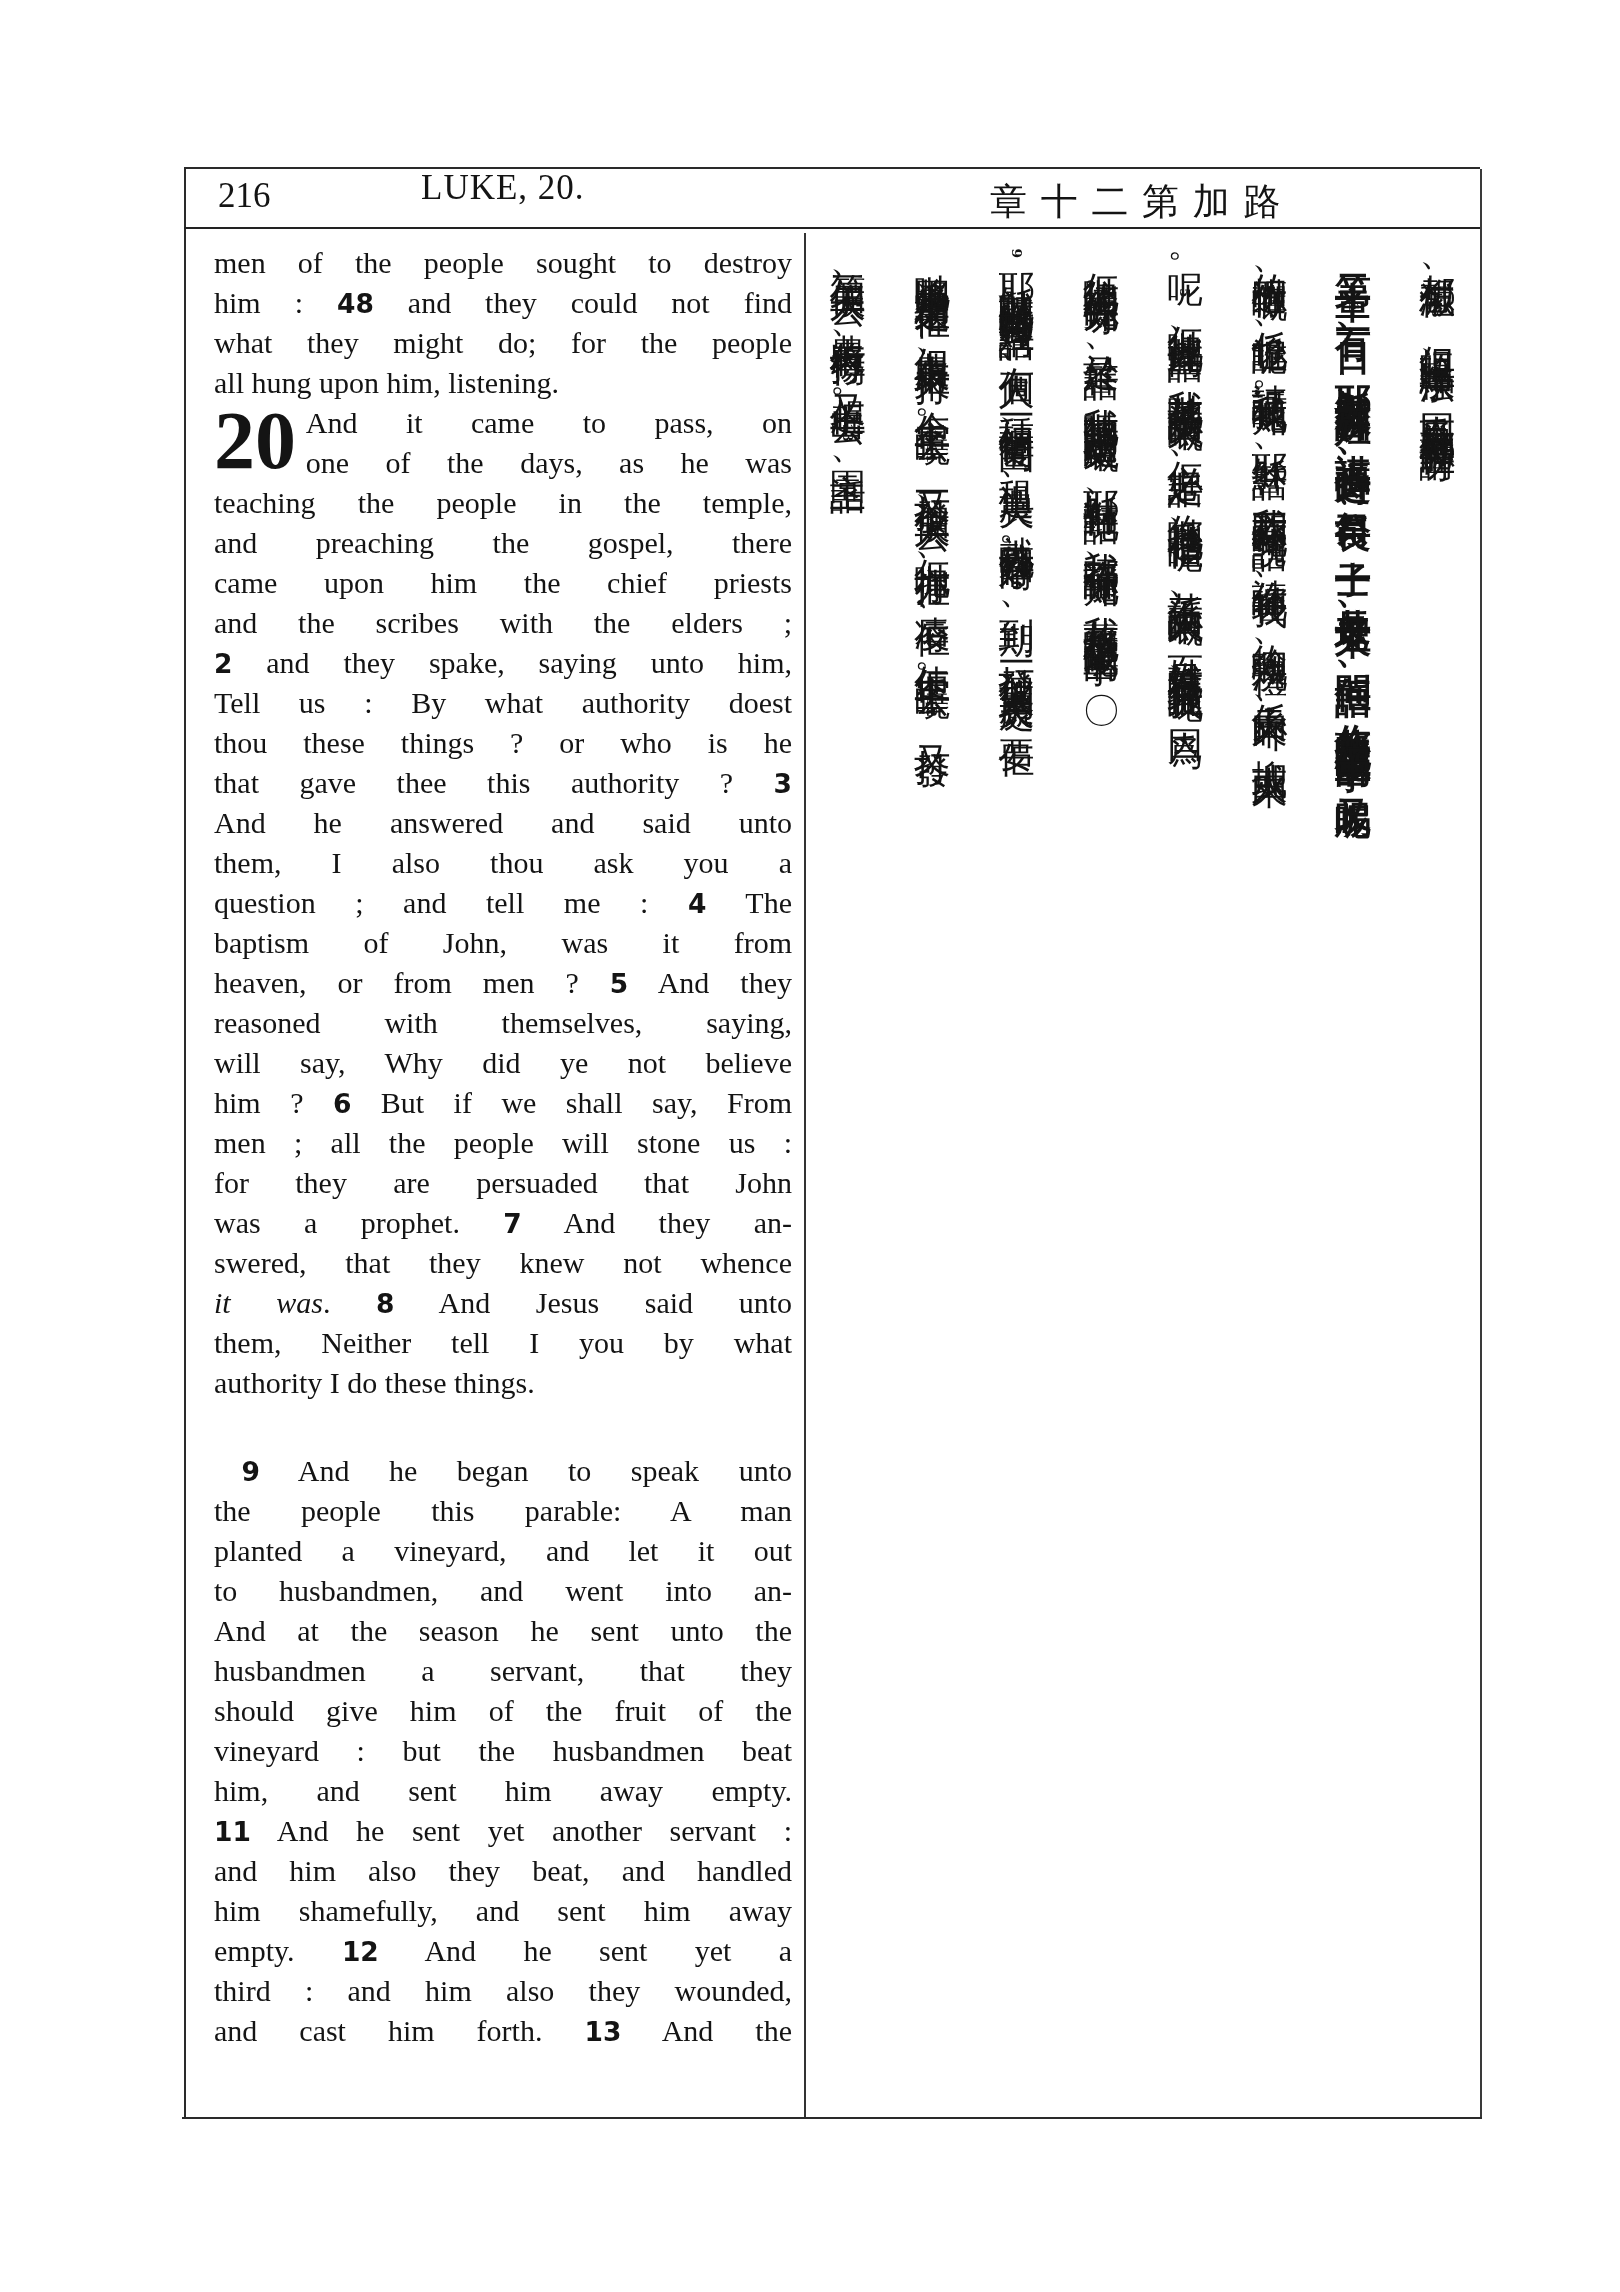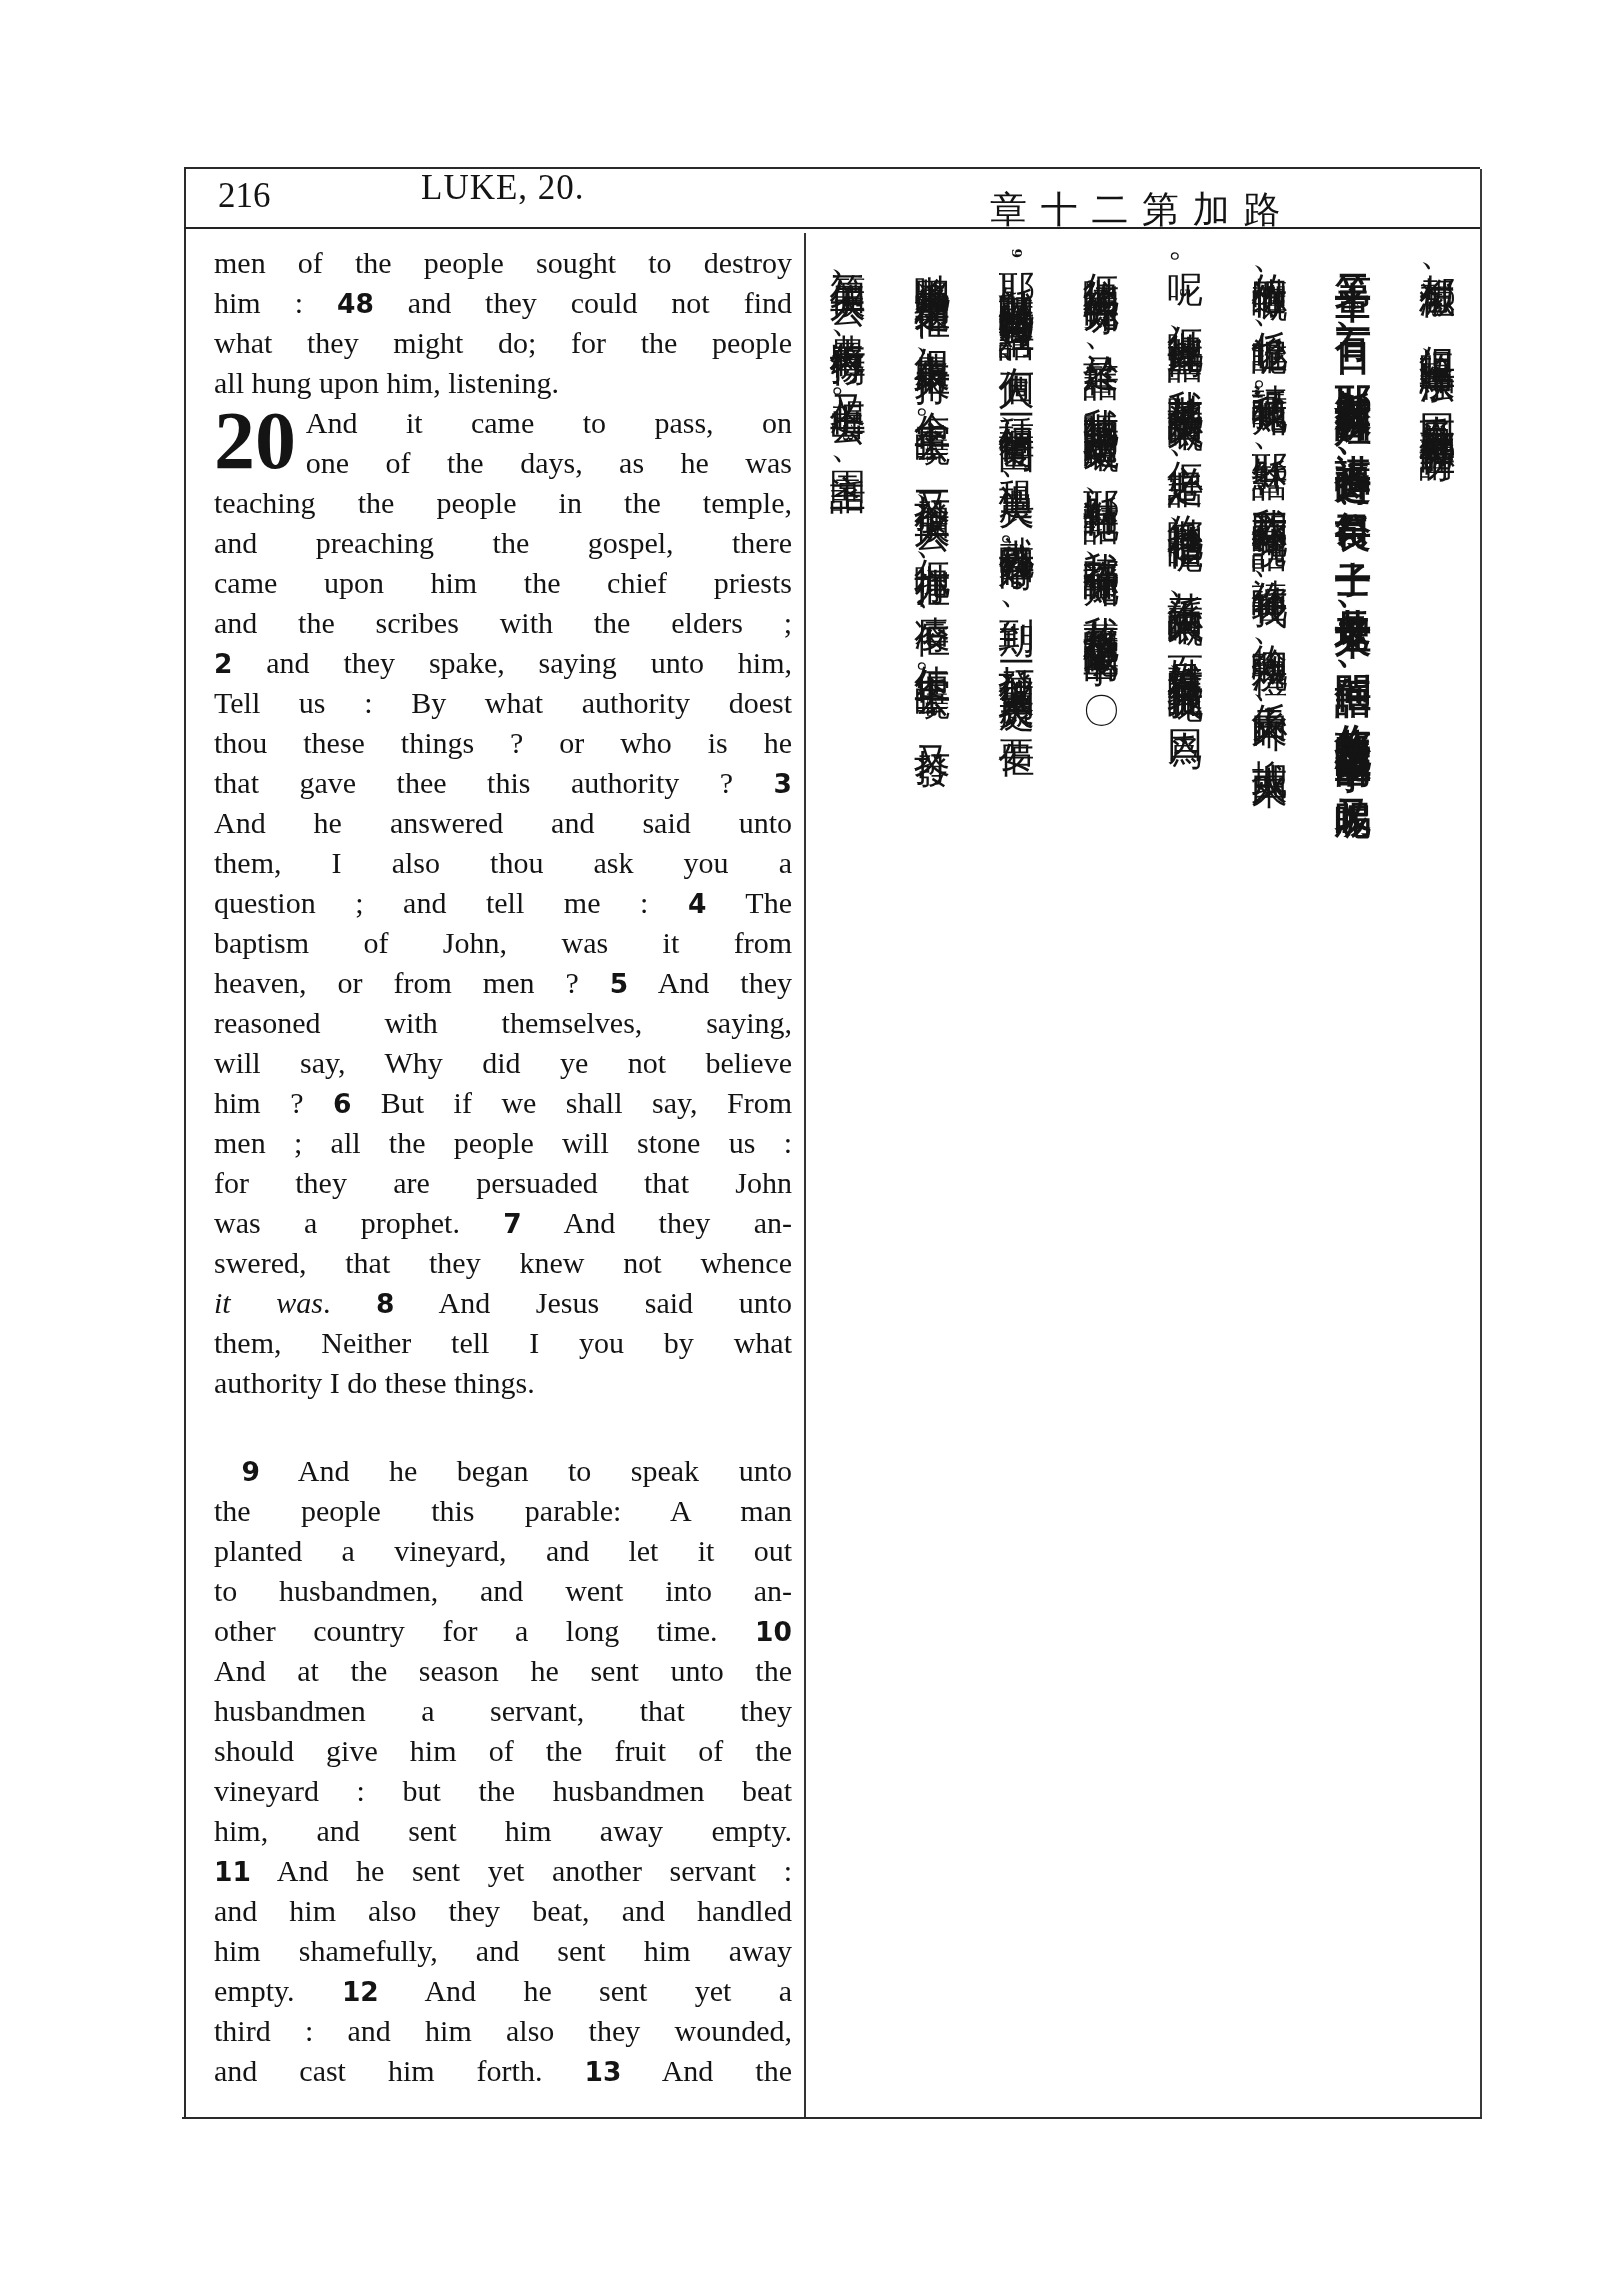--- a/index.html
+++ b/index.html
@@ -6,21 +6,21 @@
   body { width:1620px; height:2293px; position:relative; overflow:hidden;
          font-family:"Liberation Serif","DejaVu Serif",serif; color:#141414; }
   .frame { position:absolute; left:184px; top:169px; width:1294px; height:1950px;
            border-left:2px solid #2a2a2a; border-right:2px solid #3a3a3a; }
   .topline { position:absolute; left:184px; top:167px; width:1296px; height:0; border-top:2px solid #2a2a2a; }
   .headline { position:absolute; left:184px; top:227px; width:1296px; height:0; border-top:2.9px solid #222; }
   .bottomline { position:absolute; left:182px; top:2117px; width:1300px; height:0; border-top:2.9px solid #2a2a2a; }
   .colsep { position:absolute; left:804px; top:233px; height:1884px; width:0; border-left:2px solid #333; }
   .page-num { position:absolute; left:218px; top:176px; font-size:35px; }
   .run-head { position:absolute; left:421px; top:168px; font-size:35px; letter-spacing:1px; }
-  .cn-head { position:absolute; left:990px; top:185px; font-size:37px; letter-spacing:13.7px;
+  .cn-head { position:absolute; left:990px; top:177px; font-size:37px; letter-spacing:13.7px;
              font-family:"DejaVu Serif",serif; }
   .en { position:absolute; left:214px; top:243px; width:578px; font-size:30px; line-height:40px; }
   .en .ln { display:block; text-align:justify; text-align-last:justify; white-space:nowrap; height:40px; }
   .en .ln.last { text-align-last:left; }
   .en .ln.indent { padding-left:27.4px;margin-top:48px; }
   .en b { font-family:"DejaVu Sans",sans-serif; font-weight:bold; font-size:26.5px; }
   .en i { font-style:italic; }
   .dropcap { float:left; font-family:Liberation Serif, serif; font-weight:bold;
              font-size:82px; line-height:71px; margin:2px 9.8px 0 0; }
   .cn-area { position:absolute; left:814px; top:245px; width:667px; height:1862px;
@@ -76,21 +76,20 @@
       <span class="ln">swered, that they knew not whence</span>
       <span class="ln"><i>it was</i>. <b>8</b> And Jesus said unto</span>
       <span class="ln">them, Neither tell I you by what</span>
       <span class="ln last">authority I do these things.</span>
     </div>
   <div id="en-para">
       <span class="ln indent"><b>9</b> And he began to speak unto</span>
       <span class="ln">the people this parable: A man</span>
       <span class="ln">planted a vineyard, and let it out</span>
       <span class="ln">to husbandmen, and went into an-</span>
-      <span class="ln">other country for a long time. <b>10</b></span>
       <span class="ln">And at the season he sent unto the</span>
       <span class="ln">husbandmen a servant, that they</span>
       <span class="ln">should give him of the fruit of the</span>
       <span class="ln">vineyard : but the husbandmen beat</span>
       <span class="ln">him, and sent him away empty.</span>
       <span class="ln"><b>11</b> And he sent yet another servant :</span>
       <span class="ln">and him also they beat, and handled</span>
       <span class="ln">him shamefully, and sent him away</span>
       <span class="ln">empty. <b>12</b> And he sent yet a</span>
       <span class="ln">third : and him also they wounded,</span>

